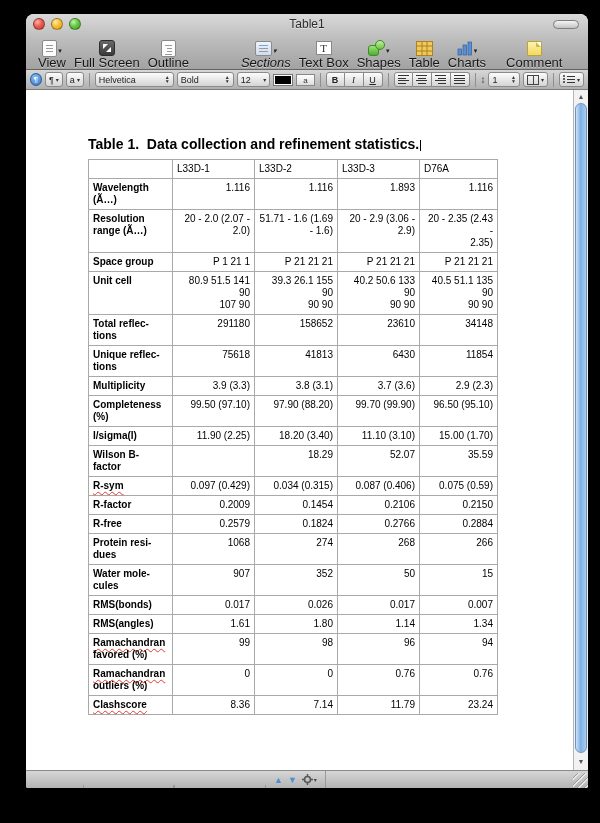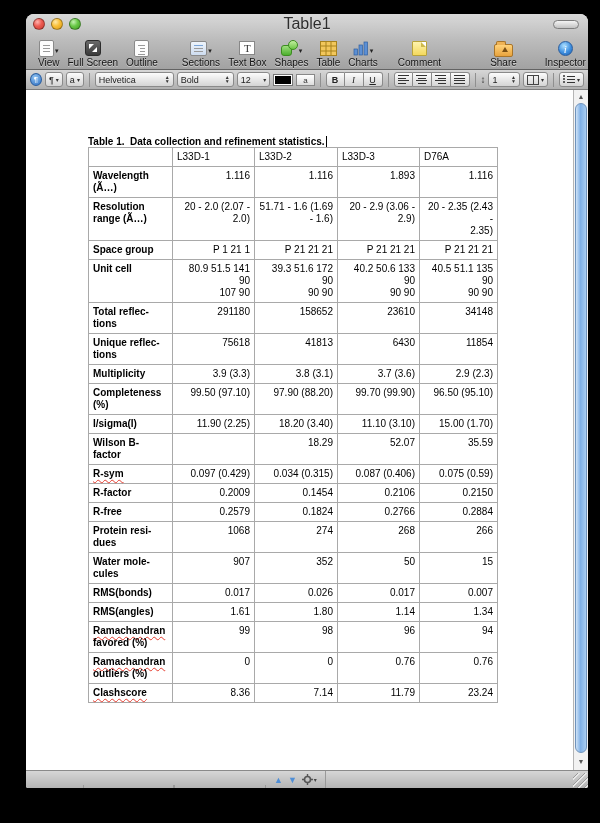--- a/index.html
+++ b/index.html
@@ -10,29 +10,29 @@
     box-shadow:0 8px 22px rgba(0,0,0,.8);
   }
   
   .topchrome { height:56px; background:linear-gradient(#d9d9d9,#bdbdbd 45%,#a2a2a2); border-bottom:1px solid #636363; position:relative; }
   .titlebar { height:20px; position:relative; }
   .traffic { position:absolute; left:7px; top:4px; display:flex; gap:6px; }
   .light { width:12px; height:12px; border-radius:50%; border:1px solid rgba(0,0,0,.35); }
   .light.red    { background:radial-gradient(circle at 35% 30%, #ffb3ae, #ec5a51 45%, #c93c33); }
   .light.yellow { background:radial-gradient(circle at 35% 30%, #ffe9a8, #f9bf37 45%, #d99b18); }
   .light.green  { background:radial-gradient(circle at 35% 30%, #c4f2b2, #68c846 45%, #3f9e22); }
-  .wintitle { text-align:center; font-size:16px; line-height:20px; color:#2d2d2d; text-shadow:0 1px 0 rgba(255,255,255,.5); }
+  .wintitle { text-align:center; font-size:12px; line-height:20px; color:#2d2d2d; text-shadow:0 1px 0 rgba(255,255,255,.5); }
   .pill { position:absolute; right:9px; top:6px; width:26px; height:9px; border-radius:5px; border:1px solid #7d7d7d; background:linear-gradient(#f4f4f4,#c2c2c2); }
   
   .toolbar { display:flex; align-items:flex-end; padding:1px 8px 2px 8px; height:36px; }
   .tbtn { display:flex; flex-direction:column; align-items:center; justify-content:flex-end; padding:0 4px; cursor:default; }
   .tbtn .icwrap { height:20px; display:flex; align-items:center; }
-  .tbtn .lab { font-size:10px; color:#161616; line-height:10px; white-space:nowrap; text-shadow:0 1px 0 rgba(255,255,255,.45); }
+  .tbtn .lab { font-size:13px; color:#161616; line-height:10px; white-space:nowrap; text-shadow:0 1px 0 rgba(255,255,255,.45); }
   .dd { font-size:7px; color:#222; margin-left:1px; align-self:flex-end; line-height:14px; }
-  .g1{margin-left:16px;} .g2{margin-left:12px;} .g3{margin-left:41px;} .g4{margin-left:20px;}
+  .g1{margin-left:44px;font-style:italic;} .g2{margin-left:12px;} .g3{margin-left:41px;} .g4{margin-left:20px;}
   
   .ic { display:inline-block; }
   .doc { width:15px; height:17px; background:#fdfdfd; border:1px solid #8a8a8a; border-radius:2px; position:relative; }
   .doc i { position:absolute; left:3px; right:3px; height:1px; background:#9a9a9a; }
   .fsq { width:16px; height:16px; border-radius:3px; background:linear-gradient(#6a6a6a,#3a3a3a); position:relative; border:1px solid #2c2c2c;}
   .fsq b { position:absolute; width:0; height:0; }
   .fsq b.a1 { left:3px; top:3px; border-left:5px solid #fff; border-bottom:5px solid transparent; }
   .fsq b.a2 { right:3px; bottom:3px; border-right:5px solid #fff; border-top:5px solid transparent; }
   .tbox { width:16px; height:14px; background:#fff; border:1px solid #888; font-family:"Liberation Serif",serif; font-size:11px; text-align:center; line-height:12px; color:#333; }
   .shp1 { width:11px; height:11px; border-radius:3px; background:linear-gradient(#9fe07e,#4caf2e); border:1px solid #3c8c20; position:relative; top:2px;}
@@ -65,21 +65,21 @@
   .aln i { display:block; height:1px; background:#333; margin:1.5px 0; }
   .alL i:nth-child(2n){ width:8px; } .alC i:nth-child(2n){ width:8px; margin-left:auto; margin-right:auto;} .alR i:nth-child(2n){ width:8px; margin-left:auto;} 
   .cols { display:inline-block; width:12px; height:10px; border:1px solid #444; position:relative; }
   .cols:after{ content:""; position:absolute; left:50%; top:0; bottom:0; width:1px; background:#444; }
   .listic { display:inline-block; width:12px; }
   .listic i { display:block; height:1px; background:#333; margin:2px 0 2px 4px; position:relative; }
   .listic i:before { content:""; position:absolute; left:-4px; top:-1px; width:2px; height:2px; background:#333; border-radius:50%; }
   
   .docarea { position:relative; height:680px; background:#fff; }
   .pagecontent { position:absolute; left:62px; top:46px; width:410px; }
-  .doctitle { font-size:10px; font-weight:bold; color:#000; white-space:pre; }
+  .doctitle { font-size:14px; font-weight:bold; color:#000; white-space:pre; margin-bottom:7px; }
   .caret { display:inline-block; width:1px; height:11px; background:#000; vertical-align:-2px; margin-left:1px; }
   table.stats { border-collapse:collapse; table-layout:fixed; width:409px; font-size:10px; line-height:12px; }
   table.stats col.c0{width:84px;} table.stats col.c1{width:82px;} table.stats col.c2{width:83px;} table.stats col.c3{width:82px;} table.stats col.c4{width:78px;}
   table.stats th, table.stats td { border:1px solid #a9a9a9; padding:3px 4px; vertical-align:top; }
   table.stats th { text-align:left; font-weight:normal; height:19px; }
   td.lbl { font-weight:bold; white-space:pre-line; }
   td.val { text-align:right; white-space:pre-line; }
   .sq { text-decoration:underline wavy #e43d30 1px; text-underline-offset:2px; }
   
   .vscroll { position:absolute; right:0; top:0; bottom:0; width:15px; background:#f2f2f2; border-left:1px solid #b5b5b5; }
@@ -374,21 +374,21 @@
               <td class="val">P 1 21 1</td>
               <td class="val">P 21 21 21</td>
               <td class="val">P 21 21 21</td>
               <td class="val">P 21 21 21</td>
             </tr>
 
             <tr>
               <td class="lbl"><span class="sq"></span><span>Unit cell</span></td>
               <td class="val">80.9 51.5 141 90
 107 90</td>
-              <td class="val">39.3 51.6 172 90
+              <td class="val">39.3 26.1 155 90
 90 90</td>
               <td class="val">40.2 50.6 133 90
 90 90</td>
               <td class="val">40.5 51.1 135 90
 90 90</td>
             </tr>
 
             <tr>
               <td class="lbl"><span class="sq"></span><span>Total reflec-
 tions</span></td>

